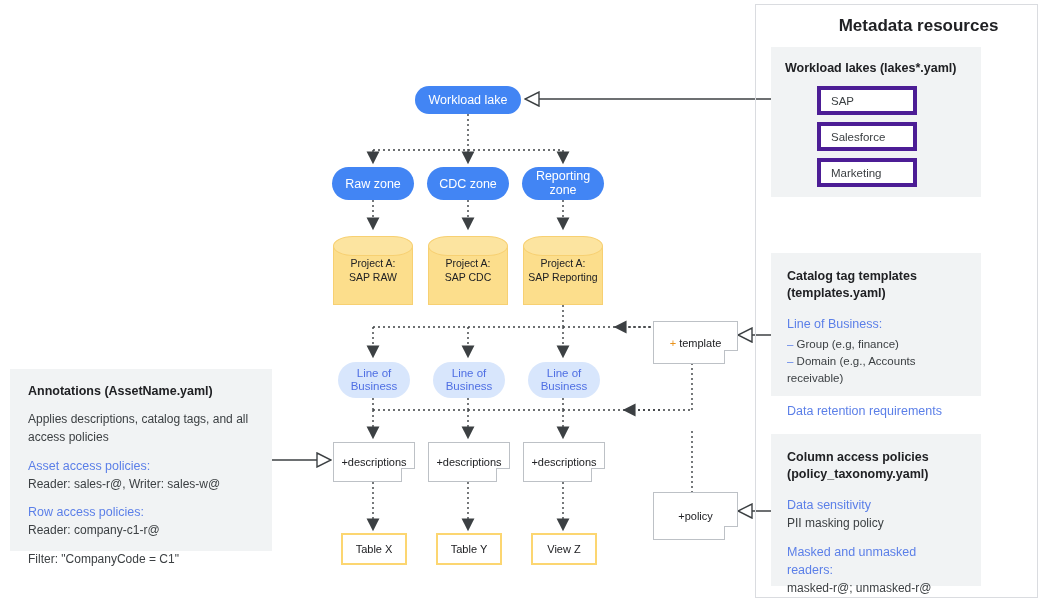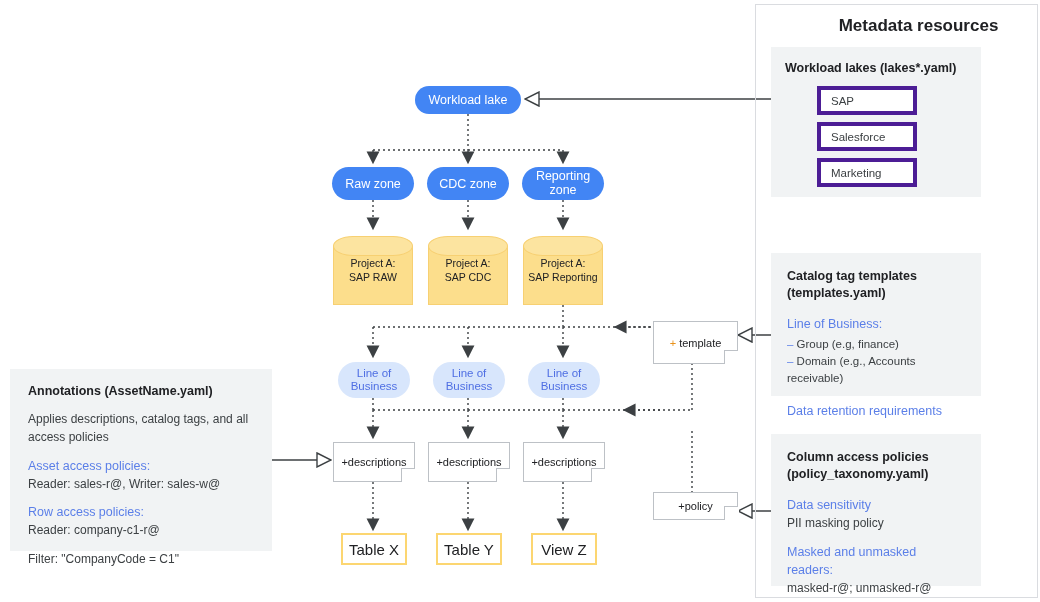--- a/index.html
+++ b/index.html
@@ -23,21 +23,21 @@
   .cyl .cyl-lbl b{font-weight:400;}
 
   .note{background:#fff;border:1px solid #BDC1C6;display:flex;align-items:center;
         justify-content:center;text-align:center;font-size:11px;color:#202124;}
   .note .fold{position:absolute;right:-1px;bottom:-1px;width:13px;height:13px;
         background:#fff;border-left:1px solid #BDC1C6;border-top:1px solid #BDC1C6;}
   .note .fold:after{content:"";position:absolute;right:-1px;bottom:-1px;width:0;height:0;
         border-left:13px solid transparent;border-bottom:13px solid #fff;}
 
   .tbl{background:#fff;border:2px solid #FCD671;display:flex;align-items:center;
-       justify-content:center;font-size:15px;color:#202124;}
+       justify-content:center;font-size:11px;color:#202124;}
 
   .panel{background:#F1F3F4;}
   .panelbox{background:#fff;border:4px solid #4c1d95;display:flex;align-items:center;
             padding-left:10px;font-size:11.5px;color:#3C4043;}
 
   .h-title{font-size:17px;font-weight:700;color:#202124;padding-left:44px;}
   .h-sub{font-size:12.5px;font-weight:700;color:#202124;line-height:1.35;}
   .t-blue{color:#5B7FE8;font-size:12.5px;font-weight:500;line-height:1.45;}
   .t-body{font-size:12px;color:#3C4043;line-height:1.5;}
   .t-dash{font-size:11.5px;color:#3C4043;line-height:1.5;}
@@ -179,21 +179,21 @@
 </div>
 <div class="abs tbl" style="left:531px;top:533px;width:66px;height:32px;">
   <span>View Z</span>
 </div>
 
 <div class="abs note" style="left:653px;top:313px;width:85px;height:43px;margin-top:8px;">
   <span><span class="plus-orange">+</span><span> template</span></span>
   <span class="fold"></span>
 </div>
 
-<div class="abs note" style="left:653px;top:492px;width:85px;height:28px;">
+<div class="abs note" style="left:653px;top:492px;width:85px;height:48px;">
   <span>+policy</span>
   <span class="fold"></span>
 </div>
 
 <div class="abs panel" style="left:10px;top:369px;width:262px;height:182px;padding:14px 18px;">
   <div class="h-sub">Annotations (AssetName.yaml)</div>
   <div class="t-body" style="margin-top:10px;">Applies descriptions, catalog tags, and all access policies</div>
   <div class="t-blue" style="margin-top:11px;">Asset access policies:</div>
   <div class="t-body">Reader: sales-r@, Writer: sales-w@</div>
   <div class="t-blue" style="margin-top:10px;">Row access policies:</div>

